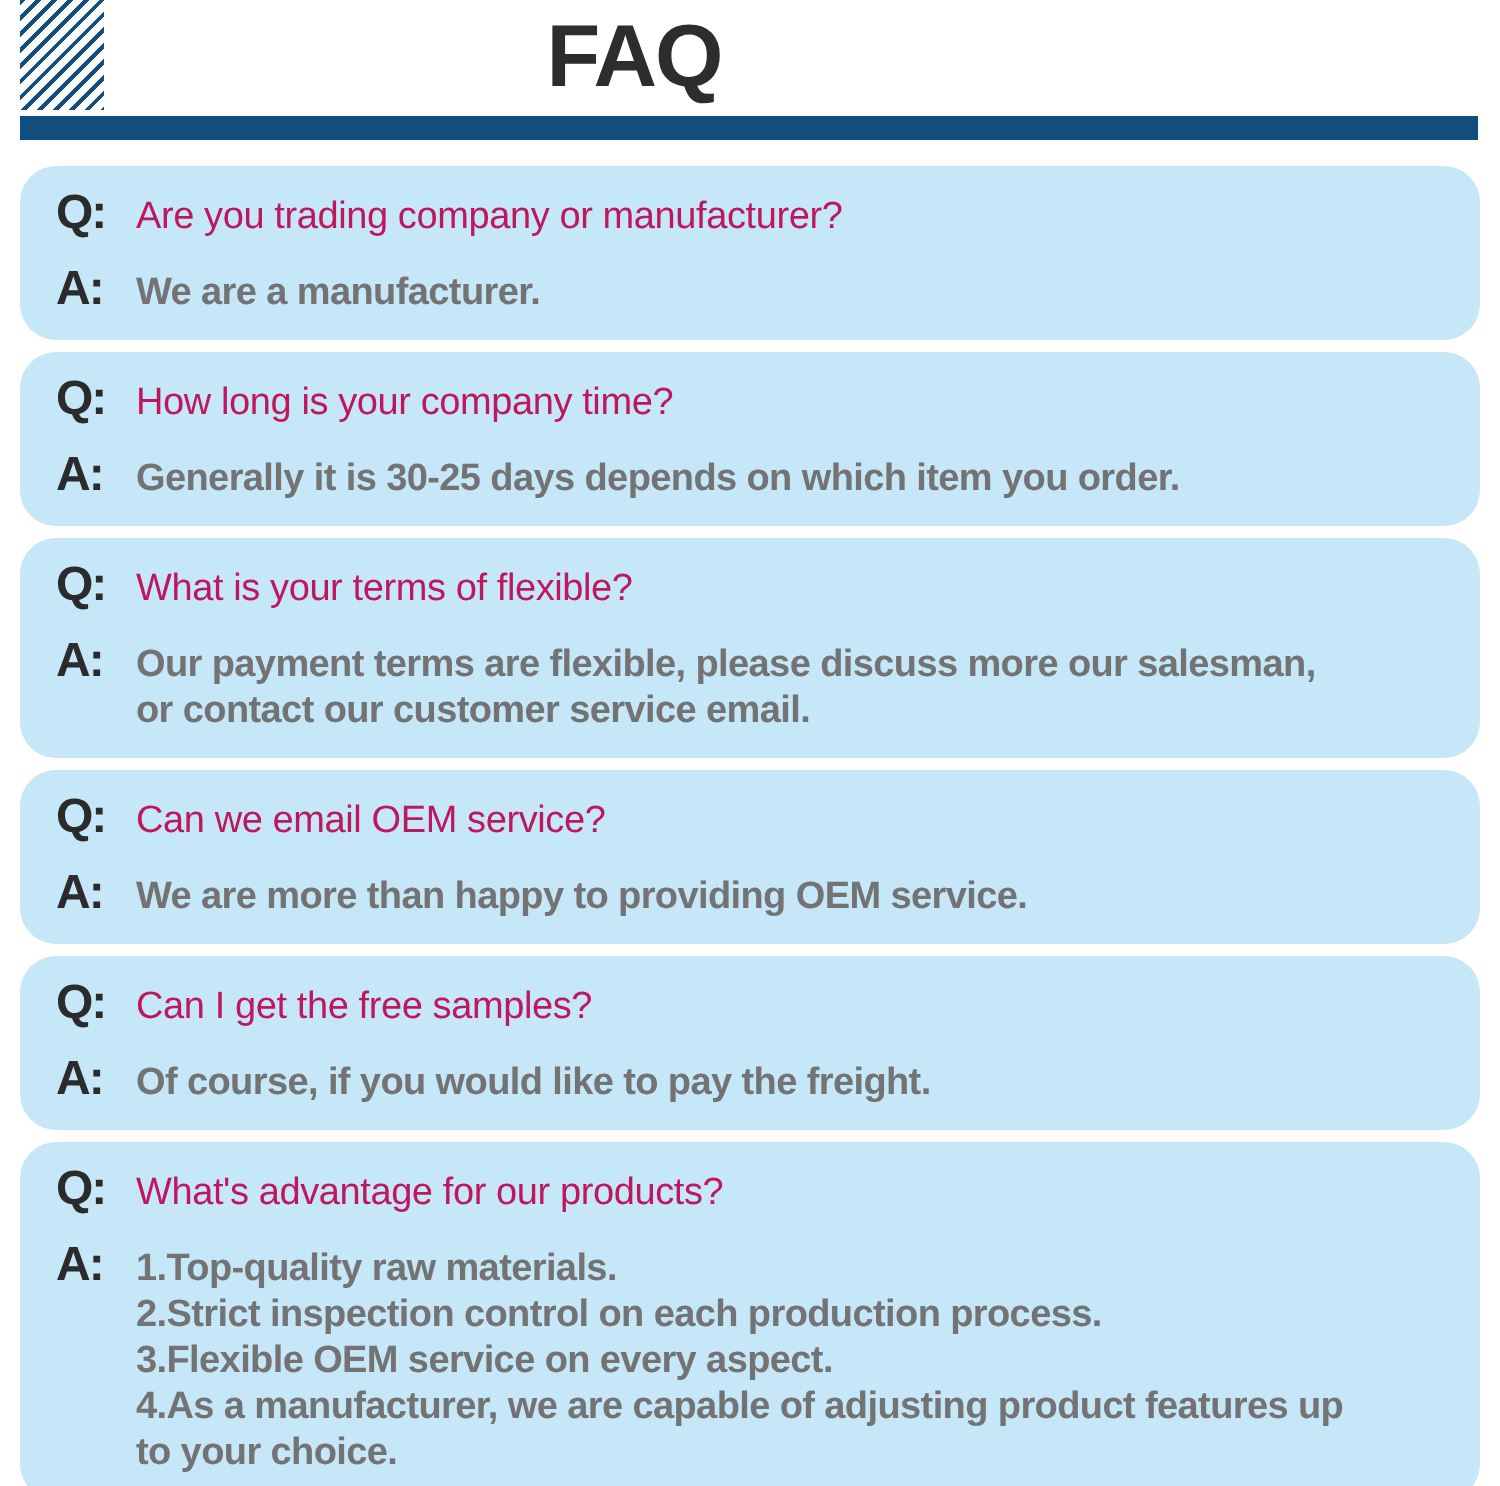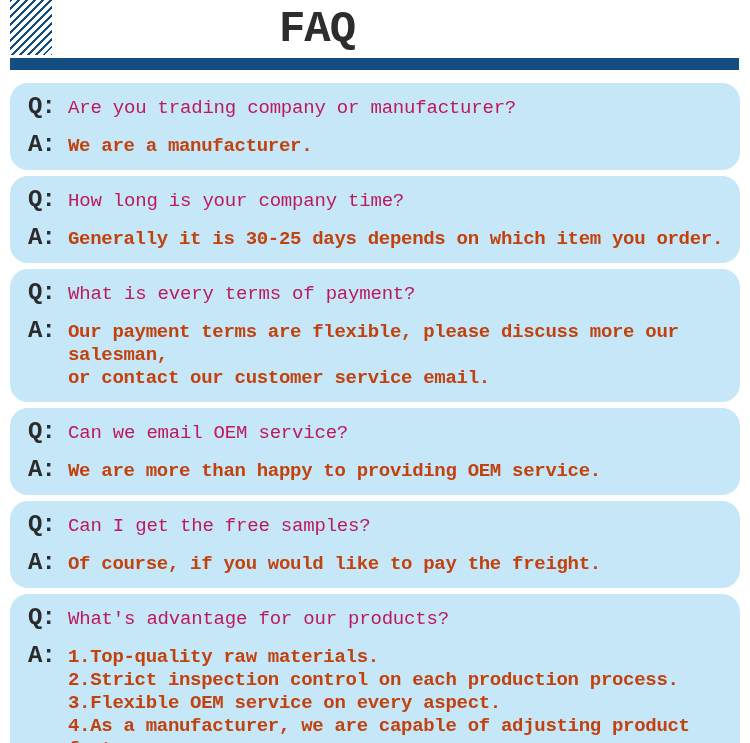--- a/index.html
+++ b/index.html
@@ -8,21 +8,20 @@
     width: 750px;
     height: 743px;
     font-family: "Liberation Sans", sans-serif;
     overflow: hidden;
   }
   .page {
     position: relative;
     width: 634px;
     height: 743px;
     background: #ffffff;
-    font-family: Liberation Mono, monospace;
   }
   
   .header {
     position: relative;
     height: 70px;
   }
   .stripes {
     position: absolute;
     left: 10px;
     top: 0;
@@ -89,21 +88,21 @@
     line-height: 23px;
     color: #be185d;
     padding-top: 2px;
     letter-spacing: -0.2px;
   }
   .a-text {
     flex: 1;
     font-size: 19px;
     font-weight: bold;
     line-height: 23px;
-    color: #c2410c;
+    color: #737373;
     padding-top: 2px;
     letter-spacing: -0.3px;
     white-space: pre-line;
   }
 </style>
 </head>
 <body>
 
 <div class="page">
 
@@ -132,21 +131,21 @@
       </div>
       <div class="faq-row a-row">
         <span class="qa-label">A:</span>
         <span class="a-text">Generally it is 30-25 days depends on which item you order.</span>
       </div>
     </div>
 
     <div class="faq-card">
       <div class="faq-row q-row">
         <span class="qa-label">Q:</span>
-        <span class="q-text">What is every terms of payment?</span>
+        <span class="q-text">What is your terms of flexible?</span>
       </div>
       <div class="faq-row a-row">
         <span class="qa-label">A:</span>
         <span class="a-text">Our payment terms are flexible, please discuss more our salesman,
 or contact our customer service email.</span>
       </div>
     </div>
 
     <div class="faq-card">
       <div class="faq-row q-row">

